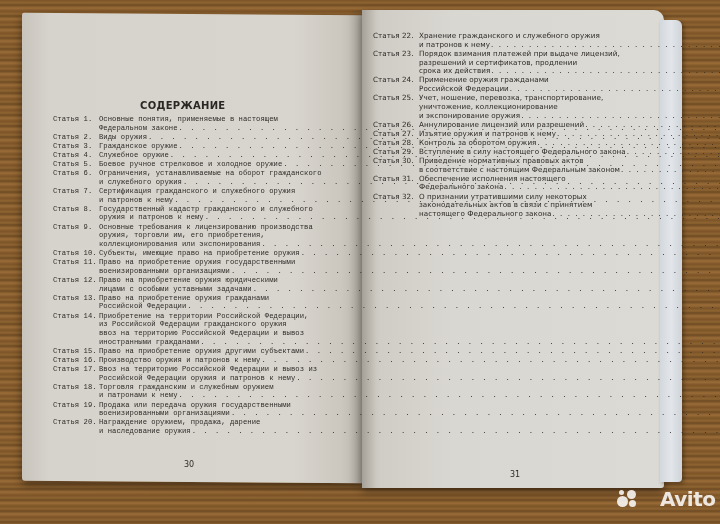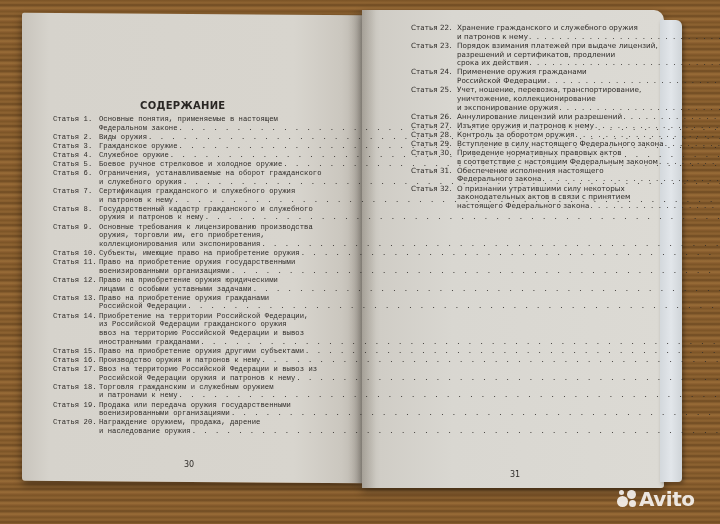--- a/index.html
+++ b/index.html
@@ -17,35 +17,35 @@
     background:linear-gradient(90deg,#bdb9b0 0%,#d0cdc6 6%,#d9d7d1 30%,#dcdad4 100%);
     box-shadow:0 4px 8px rgba(0,0,0,0.45);
     border-radius:0 10px 3px 0;}
   .right-edge{position:absolute;left:660px;top:20px;width:22px;height:462px;
     background:linear-gradient(90deg,#d3d8dc,#e2e6ea 50%,#cfd4d8);
     border-radius:0 6px 4px 0;box-shadow:2px 2px 4px rgba(0,0,0,0.35);}
   .spine-shadow{position:absolute;left:348px;top:10px;width:28px;height:478px;
     background:linear-gradient(90deg,rgba(0,0,0,0) 0%,rgba(60,50,40,0.18) 50%,rgba(0,0,0,0) 100%);}
   .toc{position:absolute;color:#2e2b28;font-size:7.2px;line-height:8.7px;letter-spacing:0.05px;}
   .toc-left{left:53px;top:115px;width:278px;font-family:Liberation Mono, monospace;}
-  .toc-right{left:373px;top:24px;width:272px;margin-left:38px;}
+  .toc-right{left:373px;top:32px;width:272px;}
   .toc-title{position:absolute;left:140px;top:100px;font-size:10px;font-weight:bold;color:#2a2724;letter-spacing:0.3px;}
   .entry{display:flex;margin-bottom:0.4px;}
   .art{width:46px;flex:none;white-space:nowrap;}
   .body{flex:1;}
   .line{display:block;white-space:nowrap;}
   .last{display:flex;}
   .last .txt{white-space:nowrap;}
   .last .dots{flex:1;overflow:hidden;white-space:nowrap;letter-spacing:1.5px;margin:0 1px;}
   .last .dots::before{content:". . . . . . . . . . . . . . . . . . . . . . . . . . . . . . . . . . . . . . . . . . . . . . . . . . . . . . . . . . . . . . . . . . .";}
   .last .pg{flex:none;}
   .page-num{position:absolute;font-size:8px;color:#2e2b28;}
   .pn-left{left:184px;top:460px;}
   .pn-right{left:510px;top:470px;}
-  .watermark{position:absolute;left:617px;top:487px;color:rgba(255,255,255,0.85);font-size:20px;font-weight:bold;letter-spacing:-0.5px;display:flex;align-items:center;gap:0;}
+  .watermark{position:absolute;left:617px;top:487px;color:rgba(255,255,255,0.85);font-size:20px;font-weight:bold;letter-spacing:-0.5px;display:flex;align-items:center;gap:21px;}
   .wm-dots{position:relative;width:22px;height:18px;}
   .wm-dots span{position:absolute;border-radius:50%;background:rgba(255,255,255,0.85);}
 </style>
 </head>
 <body>
 
 <div class="book">
   <div class="page-left"></div>
   <div class="page-right"></div>
   <div class="right-edge"></div>

